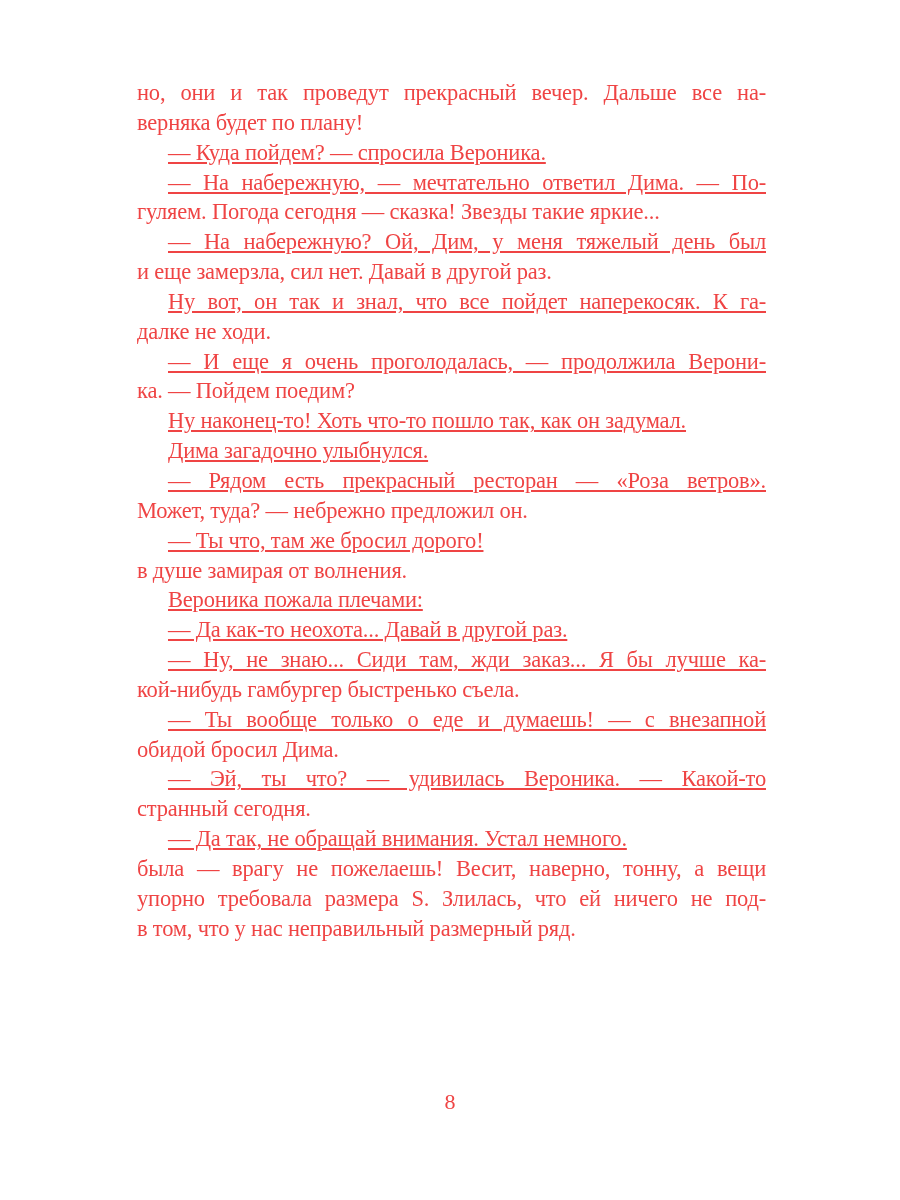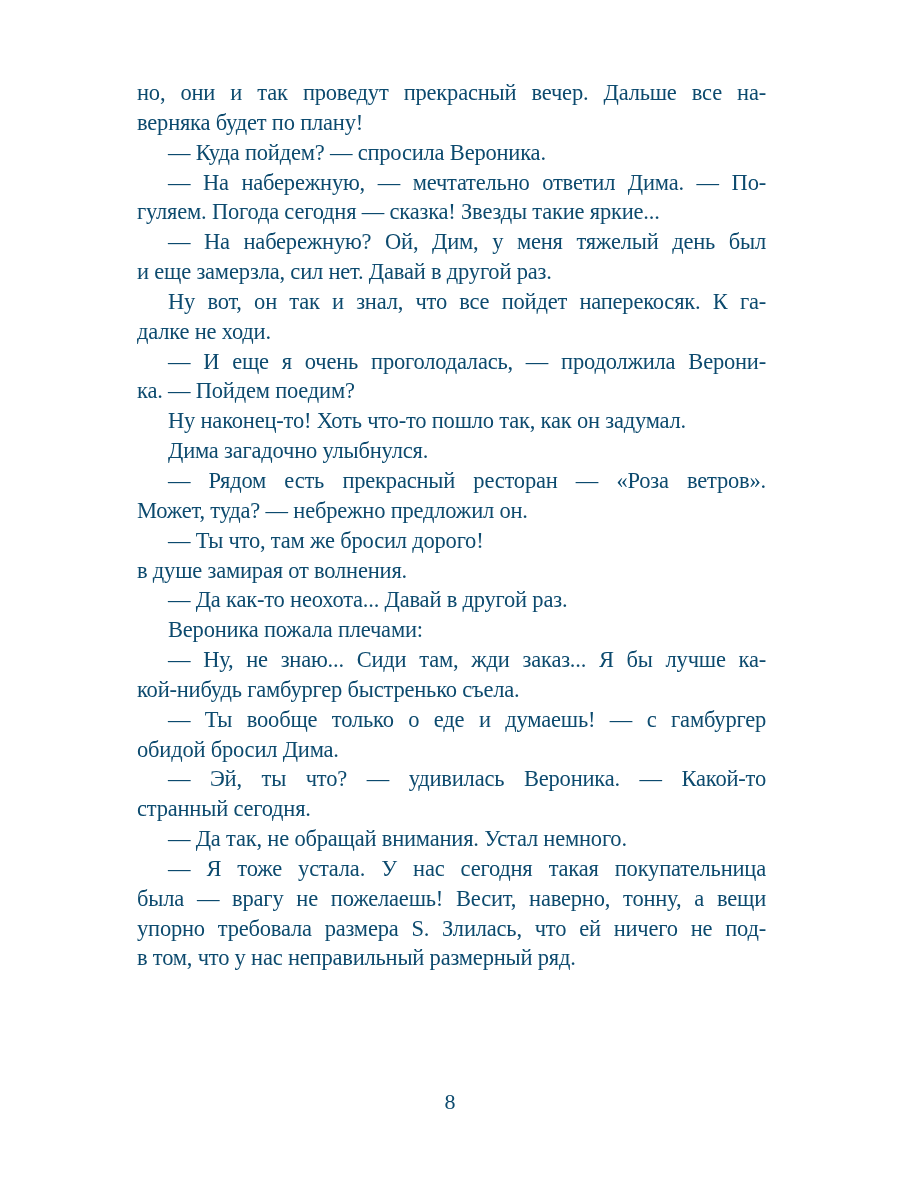--- a/index.html
+++ b/index.html
@@ -30,61 +30,61 @@
     text-align: justify;
     text-align-last: left;
     min-height: 29.85px;
     hyphens: none;
   }
   .line.full {
     text-align-last: justify;
   }
   .line.indent {
     padding-left: 31px;
+    text-decoration: underline;
   }
   .page-number {
     position: absolute;
     left: 0;
     top: 1089px;
     width: 100%;
     text-align: center;
     font-size: 22px;
     letter-spacing: 0;
   }
 </style>
 </head>
 <body style="background: rgb(255, 255, 255);">
 
-<div class="book-page" style="color: #0c4a6e;">
+<div class="book-page" style="color: #ef4444;">
   <div class="text-block" id="text-block">
       <div class="line full">но, они и так проведут прекрасный вечер. Дальше все на-</div>
       <div class="line end">верняка будет по плану!</div>
       <div class="line indent end">— Куда пойдем? — спросила Вероника.</div>
       <div class="line indent full">— На набережную, — мечтательно ответил Дима. — По-</div>
       <div class="line end">гуляем. Погода сегодня — сказка! Звезды такие яркие...</div>
       <div class="line indent full">— На набережную? Ой, Дим, у меня тяжелый день был</div>
       <div class="line end">и еще замерзла, сил нет. Давай в другой раз.</div>
       <div class="line indent full">Ну вот, он так и знал, что все пойдет наперекосяк. К га-</div>
       <div class="line end">далке не ходи.</div>
       <div class="line indent full">— И еще я очень проголодалась, — продолжила Верони-</div>
       <div class="line end">ка. — Пойдем поедим?</div>
       <div class="line indent end">Ну наконец-то! Хоть что-то пошло так, как он задумал.</div>
       <div class="line indent end">Дима загадочно улыбнулся.</div>
       <div class="line indent full">— Рядом есть прекрасный ресторан — «Роза ветров».</div>
       <div class="line end">Может, туда? — небрежно предложил он.</div>
       <div class="line indent end">— Ты что, там же бросил дорого!</div>
       <div class="line end">в душе замирая от волнения.</div>
+      <div class="line indent end">Вероника пожала плечами:</div>
       <div class="line indent end">— Да как-то неохота... Давай в другой раз.</div>
-      <div class="line indent end">Вероника пожала плечами:</div>
       <div class="line indent full">— Ну, не знаю... Сиди там, жди заказ... Я бы лучше ка-</div>
       <div class="line end">кой-нибудь гамбургер быстренько съела.</div>
-      <div class="line indent full">— Ты вообще только о еде и думаешь! — с гамбургер</div>
+      <div class="line indent full">— Ты вообще только о еде и думаешь! — с внезапной</div>
       <div class="line end">обидой бросил Дима.</div>
       <div class="line indent full">— Эй, ты что? — удивилась Вероника. — Какой-то</div>
       <div class="line end">странный сегодня.</div>
       <div class="line indent end">— Да так, не обращай внимания. Устал немного.</div>
-      <div class="line indent full">— Я тоже устала. У нас сегодня такая покупательница</div>
       <div class="line full">была — врагу не пожелаешь! Весит, наверно, тонну, а вещи</div>
       <div class="line full">упорно требовала размера S. Злилась, что ей ничего не под-</div>
       <div class="line end">в том, что у нас неправильный размерный ряд.</div>
     </div>
   <div class="page-number">8</div>
 </div>
 
 </body></html>

